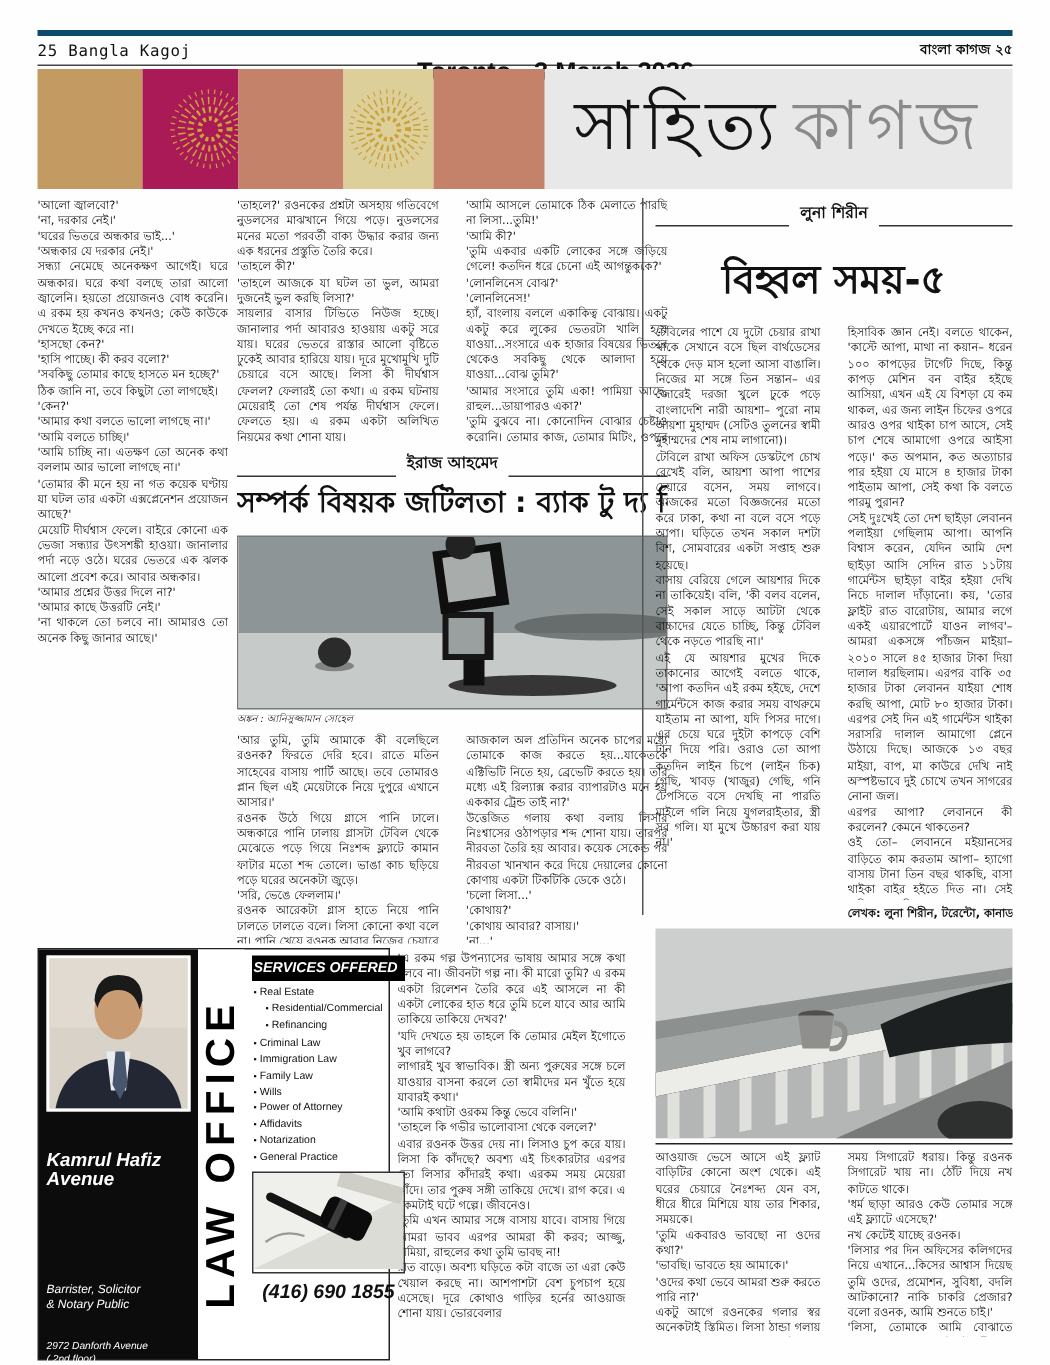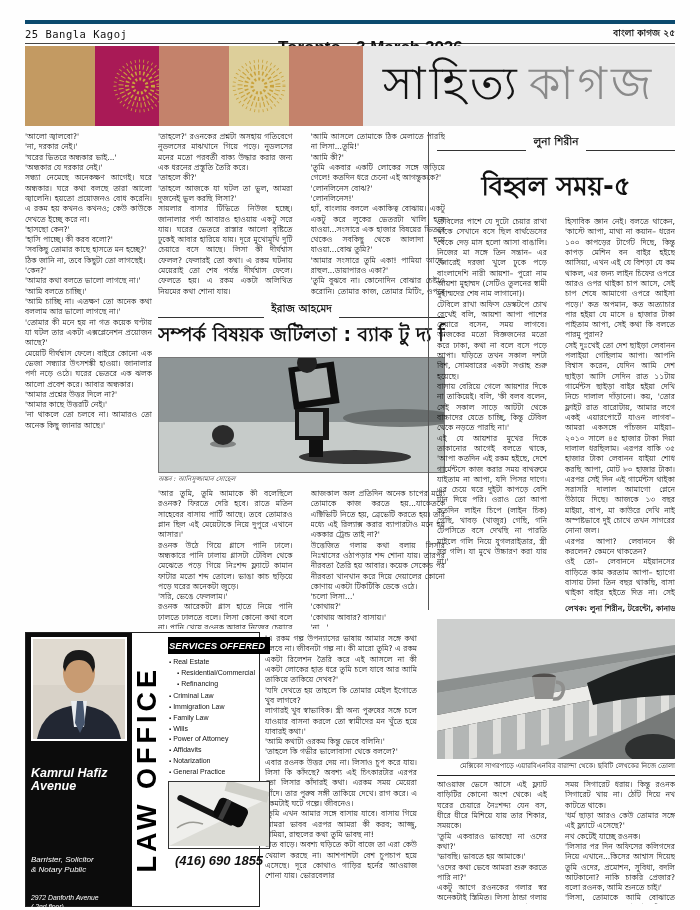--- a/index.html
+++ b/index.html
@@ -277,21 +277,20 @@
           <polygon points="0,96 238,50 238,64 0,112" fill="#ececе9"></polygon>
           <polygon points="0,96 238,50 238,64 0,112" fill="#ecece9"></polygon>
           <polygon points="120,140 238,88 238,140" fill="#777a79"></polygon>
           <ellipse cx="216" cy="130" rx="28" ry="15" fill="#2e3030"></ellipse>
           <path d="M150,64 q42,-20 88,-28 l0,40 q-48,2 -82,10 z" fill="#1d2020"></path>
           <ellipse cx="107" cy="58" rx="12" ry="3.5" fill="#514e4c"></ellipse>
           <path d="M95,58 l24,0 l-3,22 l-18,0 z" fill="#8f8f8d"></path>
           <path d="M119,63 q9,1 7,10 q-2,8 -10,7" stroke="#8f8f8d" stroke-width="3.5" fill="none"></path>
         </svg>
       </div>
-      <div id="luna-caption">মেক্সিকো সাগরপাড়ে এয়ারবিএনবির বারান্দা থেকে। ছবিটি লেখকের নিজে তোলা</div>
       <div class="hr-right"></div>
 
       <div id="br-cols" class="two-cols">
         <div class="coltext">আওয়াজ ভেসে আসে এই ফ্ল্যাট বাড়িটির কোনো অংশ থেকে। এই ঘরের চেয়ারে নৈঃশব্দ্য যেন বস, ধীরে ধীরে মিশিয়ে যায় তার শিকার, সময়কে।
 'তুমি একবারও ভাবছো না ওদের কথা?'
 'ভাবছি। ভাবতে হয় আমাকে।'
 'ওদের কথা ভেবে আমরা শুরু করতে পারি না?'
 একটু আগে রওনকের গলার স্বর অনেকটাই স্তিমিত। লিসা ঠান্ডা গলায় বলে। কান্না থামাতে বেশ একটু সময় লাগে।
 'ধর্ষার সঙ্গে তোমার কতদিনের সম্পর্ক?'
 আওরা প্রস্তুতির বেপরোয়া আয়োজনের মুখে রওনক চুপ করে থাকে। গল্পের পুরুষ অথবা নারী চরিত্র এরকম ক্লাইমেক্সের</div>

